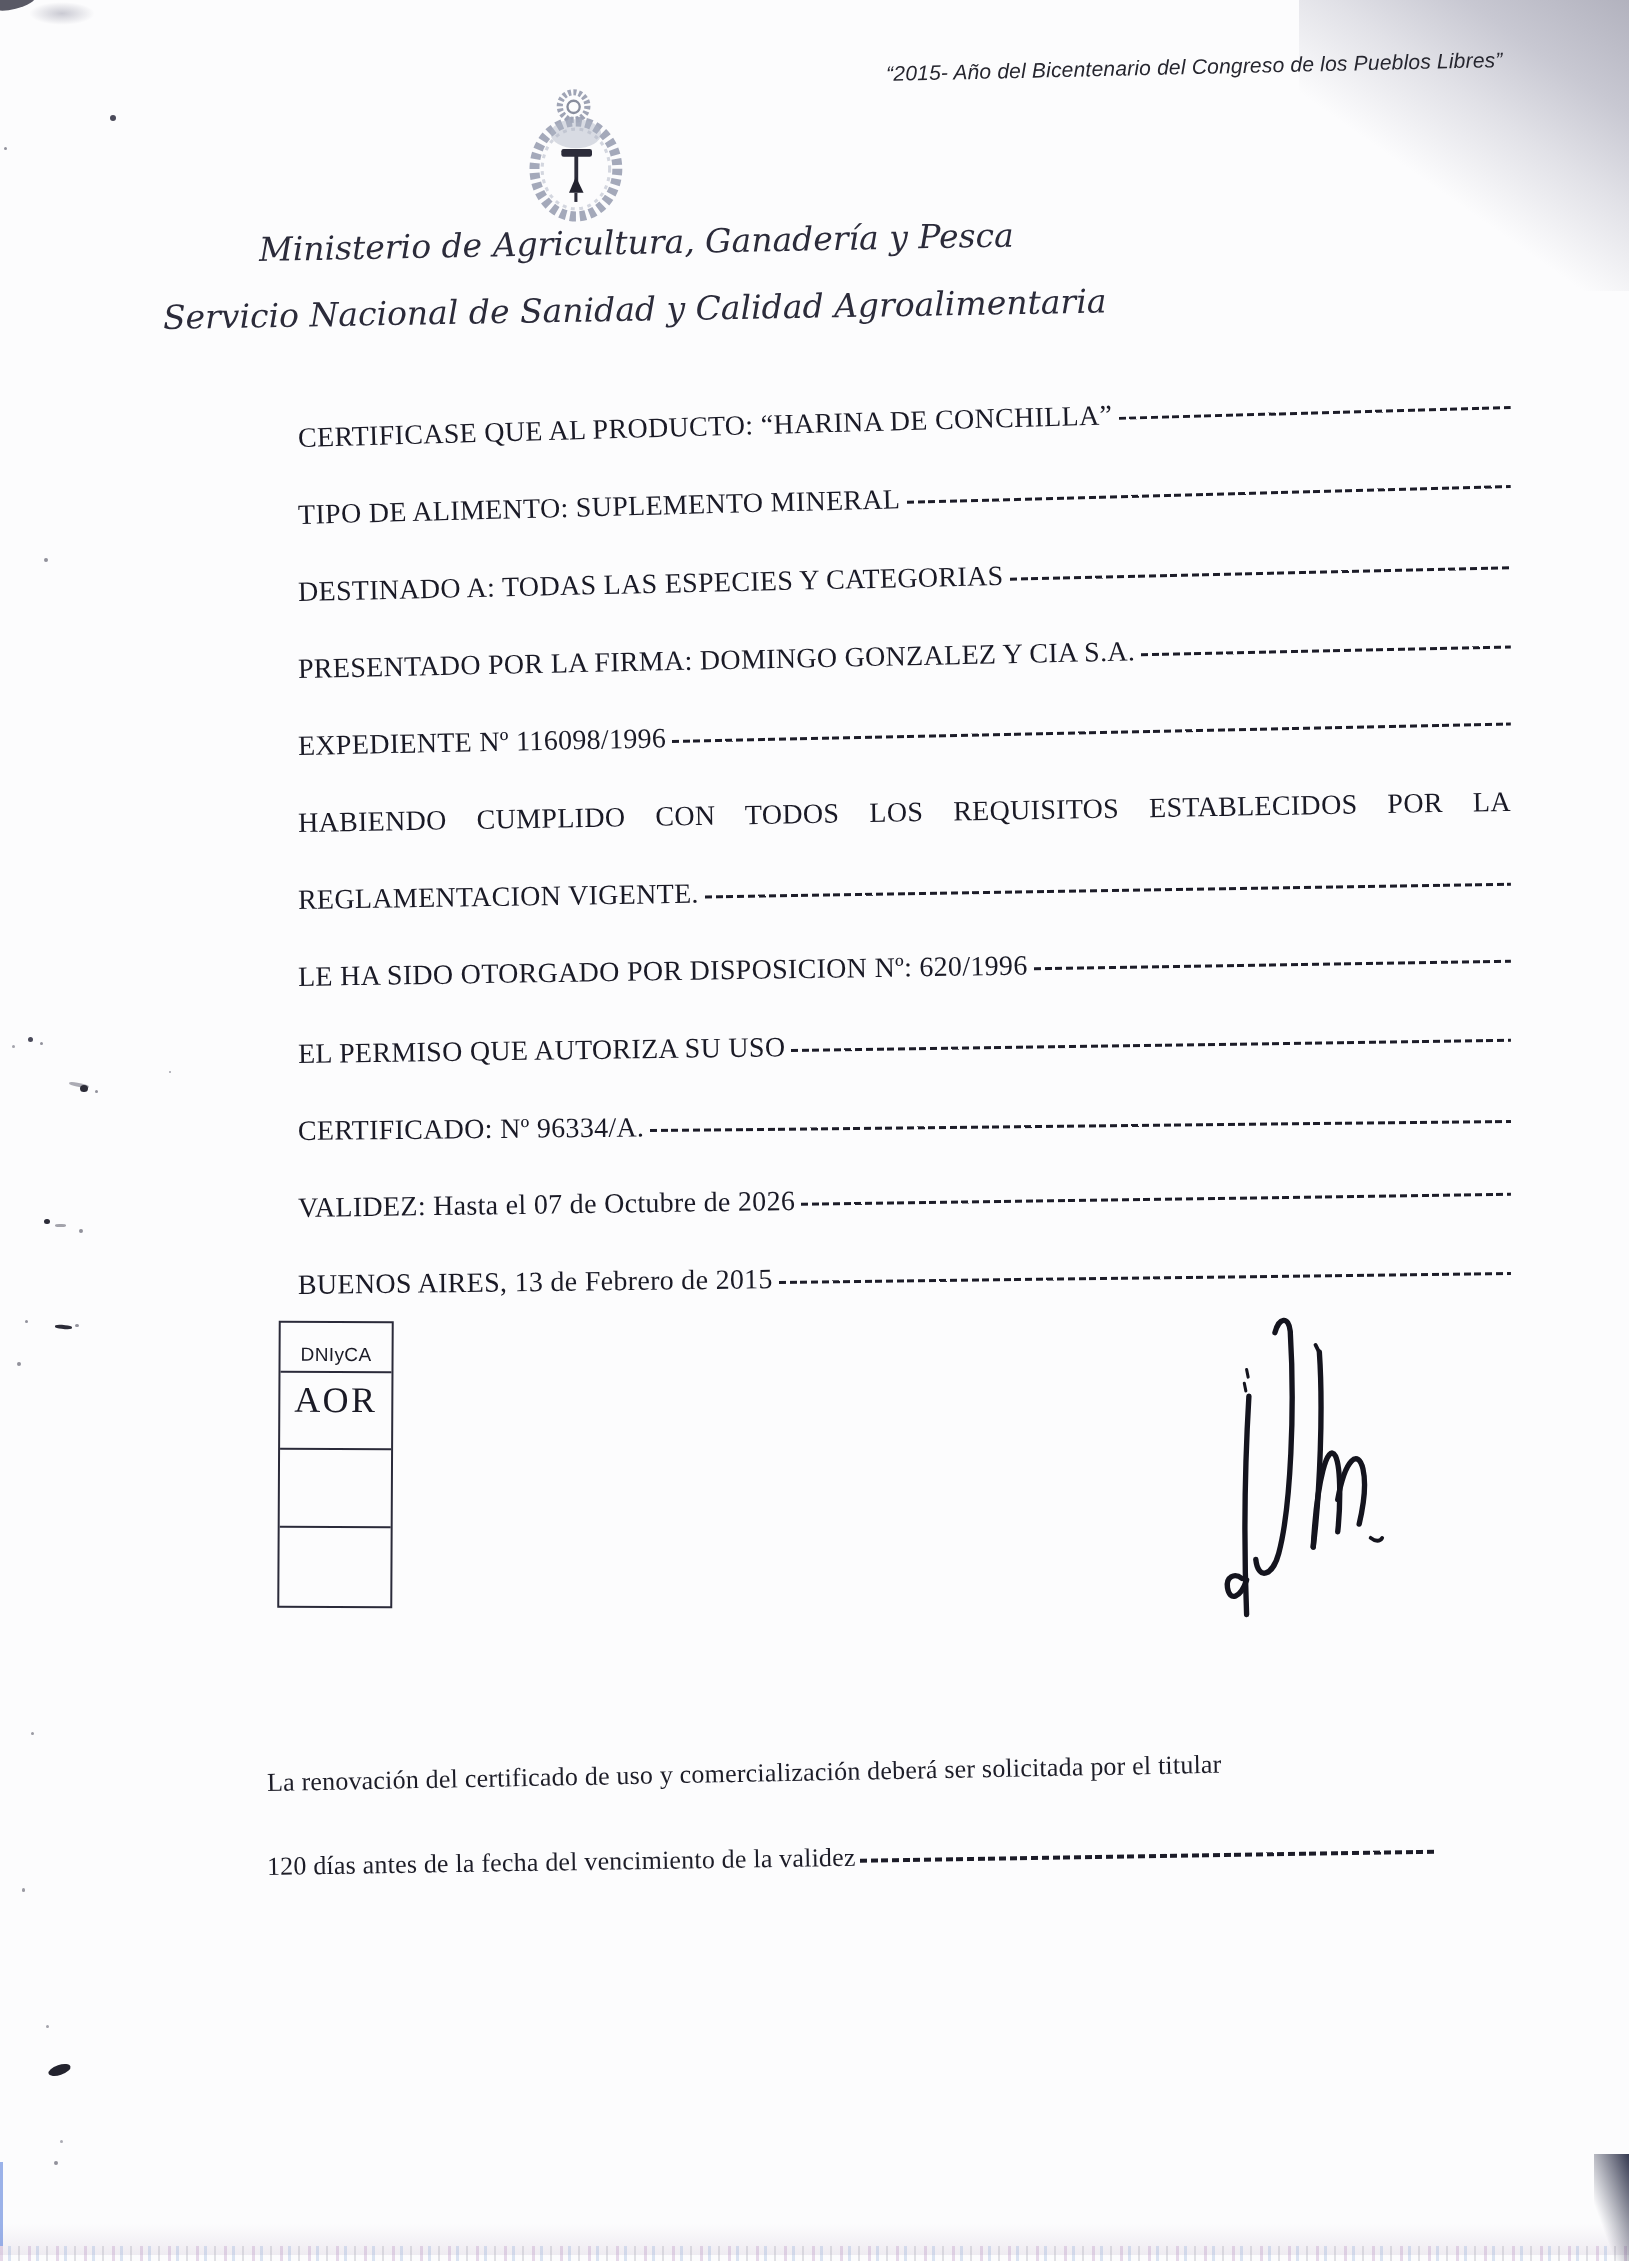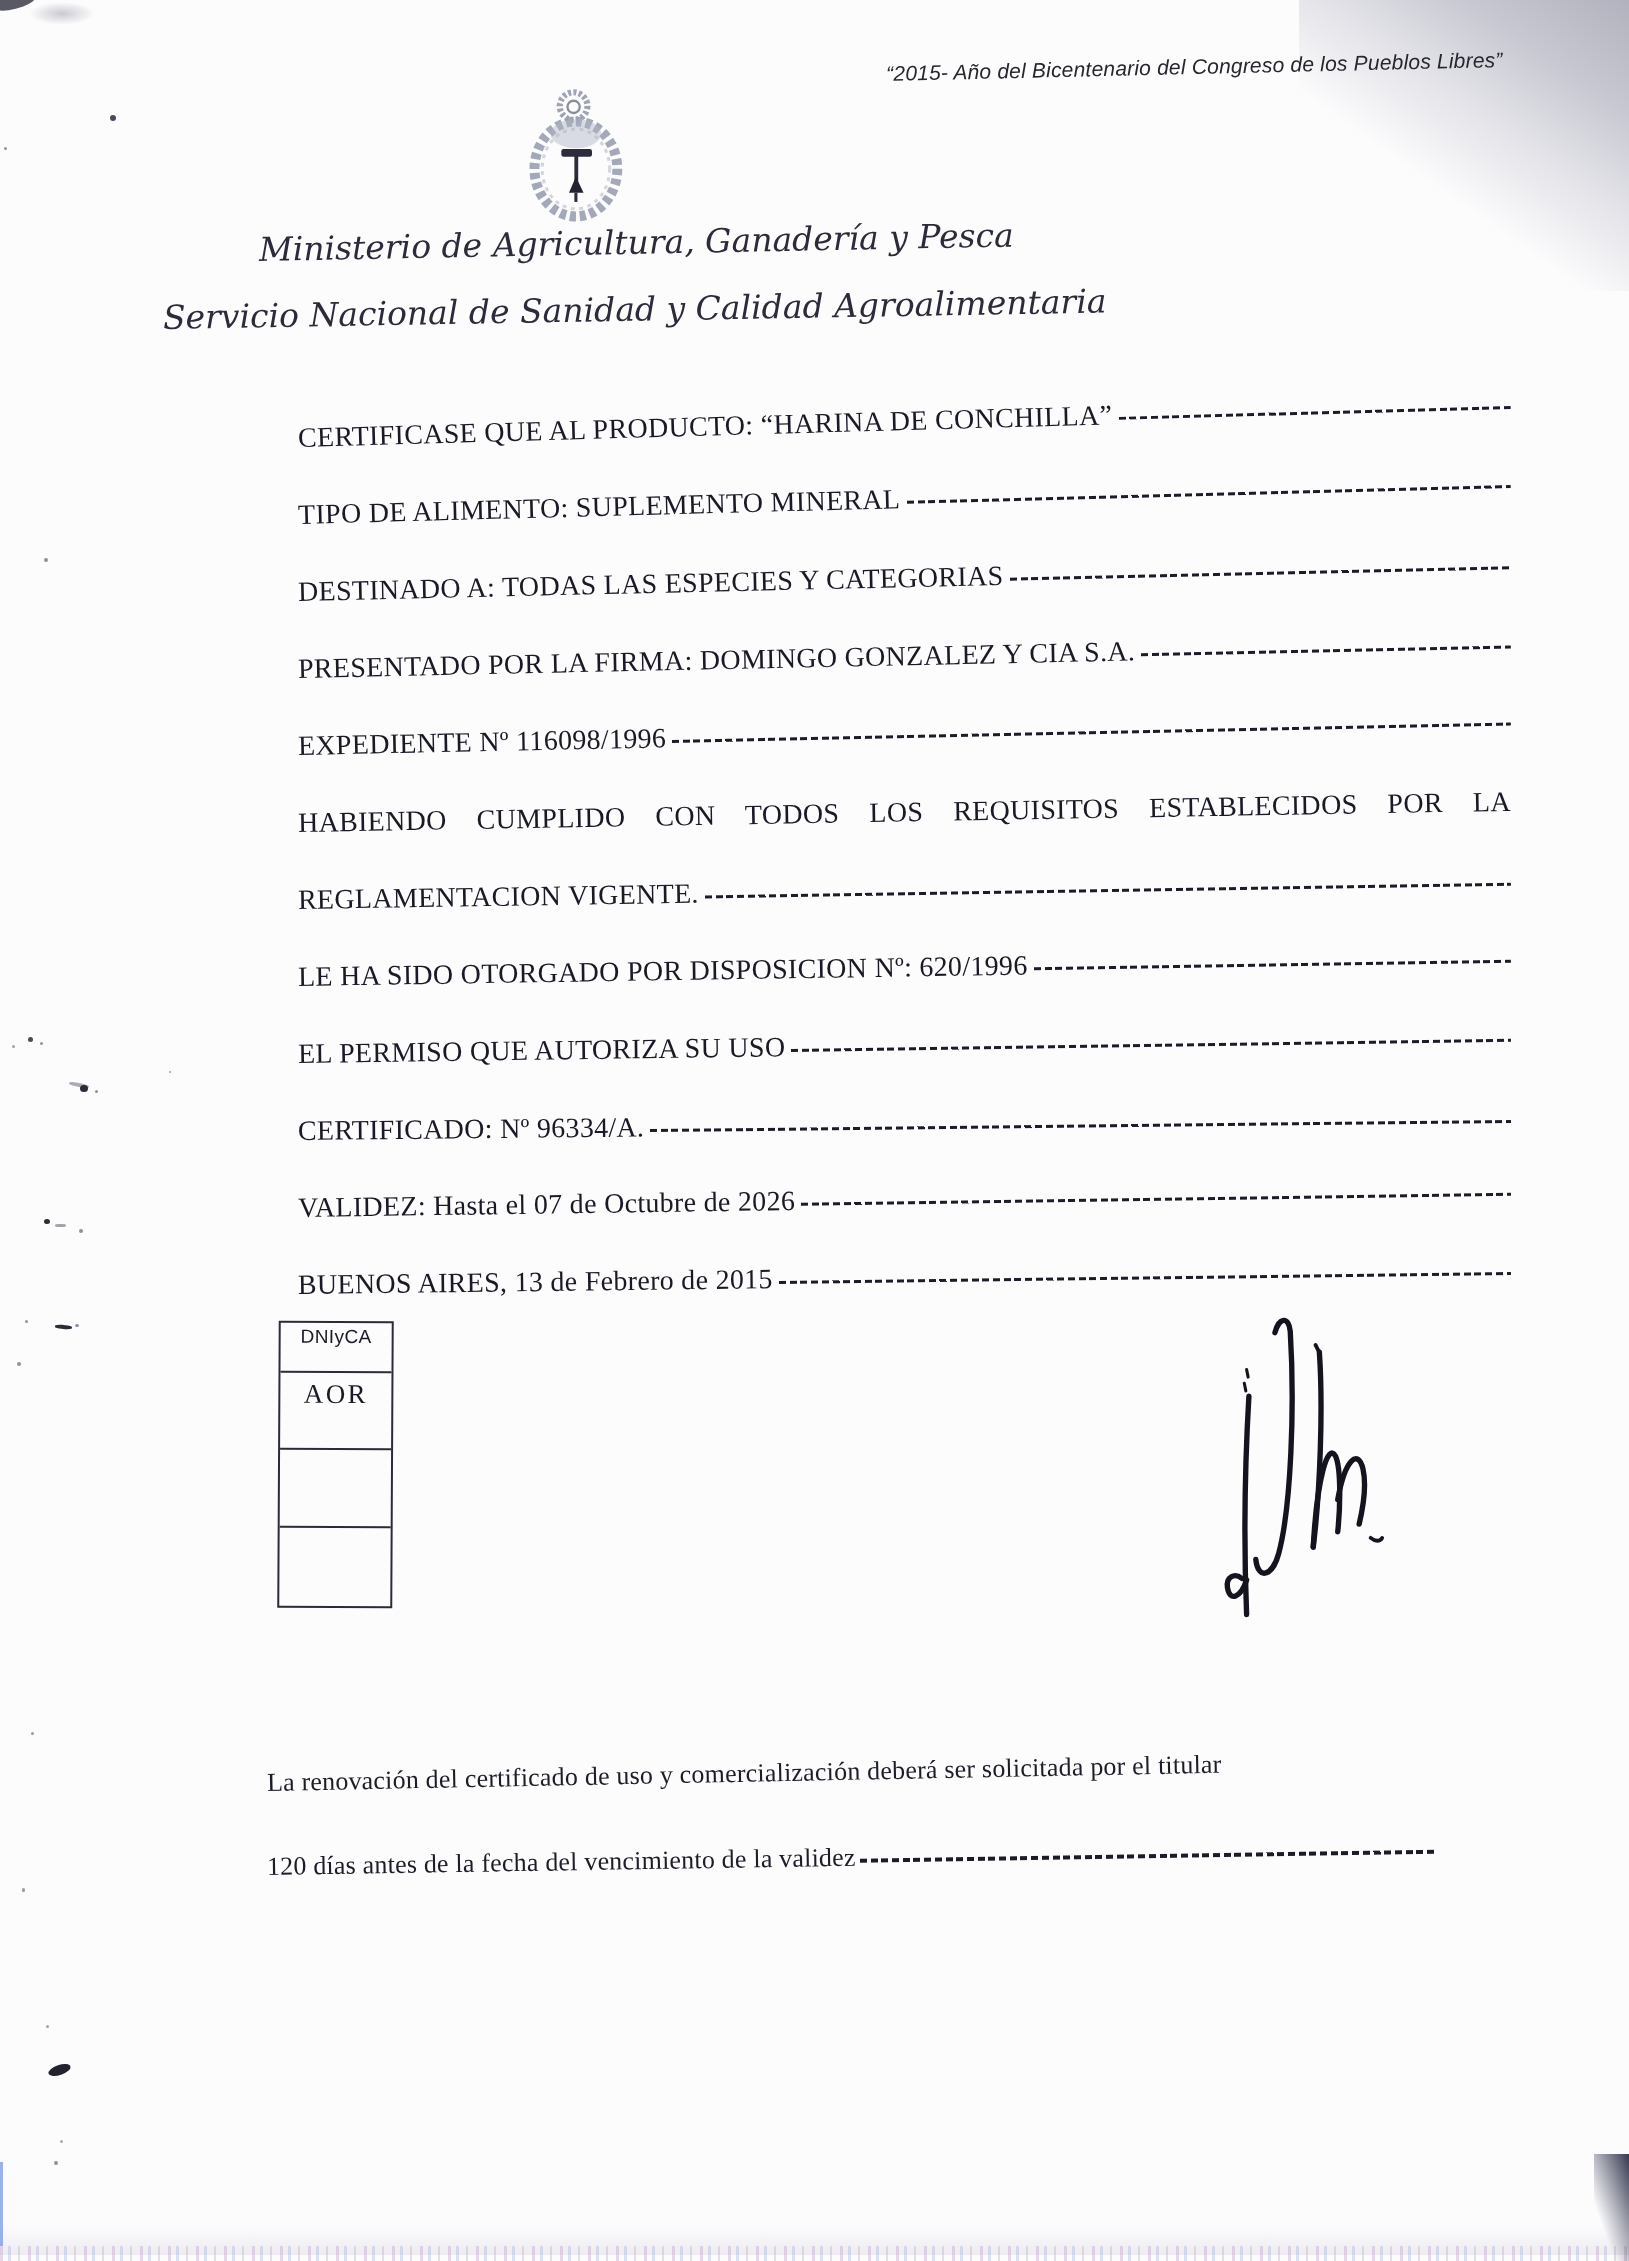--- a/index.html
+++ b/index.html
@@ -89,22 +89,22 @@
   .bline:nth-child(10){transform:rotate(-0.6deg);}
   .bline:nth-child(11){transform:rotate(-0.8deg);}
   .bline:nth-child(12){transform:rotate(-0.7deg);}
   
   .stamp{
     position:absolute;left:278px;top:1321px;width:115px;height:287px;
     border:2.3px solid #2b2b3a;box-sizing:border-box;
     display:flex;flex-direction:column;transform:rotate(.3deg);
   }
   .stamp .cell{box-sizing:border-box;text-align:center;}
-  .stamp .c1{height:48px;font-family:"Liberation Sans",sans-serif;font-size:19px;padding-top:3px;letter-spacing:0.4px;}
-  .stamp .c2{height:77px;border-top:2.3px solid #2b2b3a;font-size:27px;letter-spacing:2.3px;padding-top:6.1px;}
+  .stamp .c1{height:48px;font-family:"Liberation Sans",sans-serif;font-size:19px;padding-top:21px;letter-spacing:0.4px;}
+  .stamp .c2{height:77px;border-top:2.3px solid #2b2b3a;font-size:36px;letter-spacing:2.3px;padding-top:6.1px;}
   .stamp .c3{height:78px;border-top:2.3px solid #2b2b3a;}
   .stamp .c4{flex:1;border-top:2.3px solid #2b2b3a;}
   
   .sig{position:absolute;left:1193px;top:1277px;}
   .footer{position:absolute;left:267px;top:1741px;width:1169px;}
   .fline{
     display:flex;align-items:center;height:84px;
     font-size:26px;letter-spacing:0.2px;color:#1d1d28;white-space:nowrap;
     transform-origin:left center;
   }

